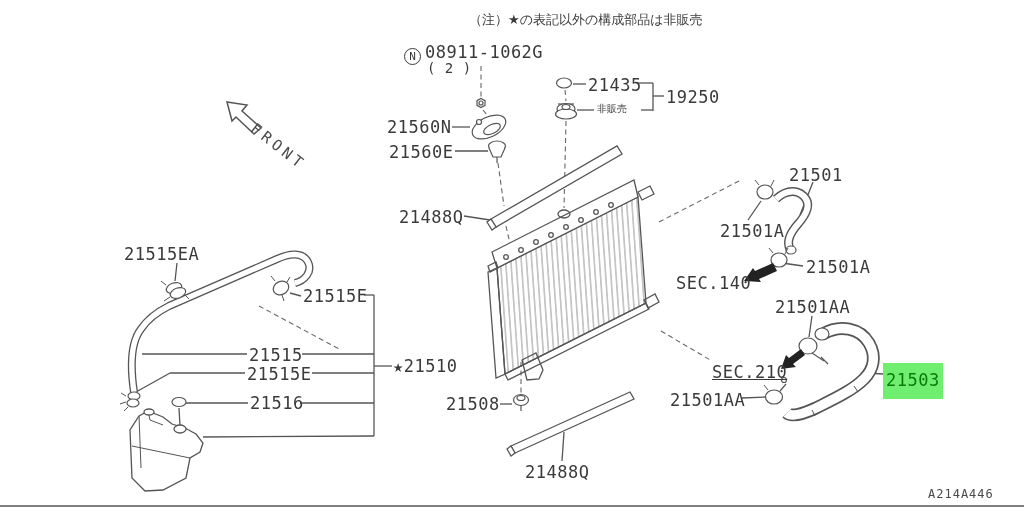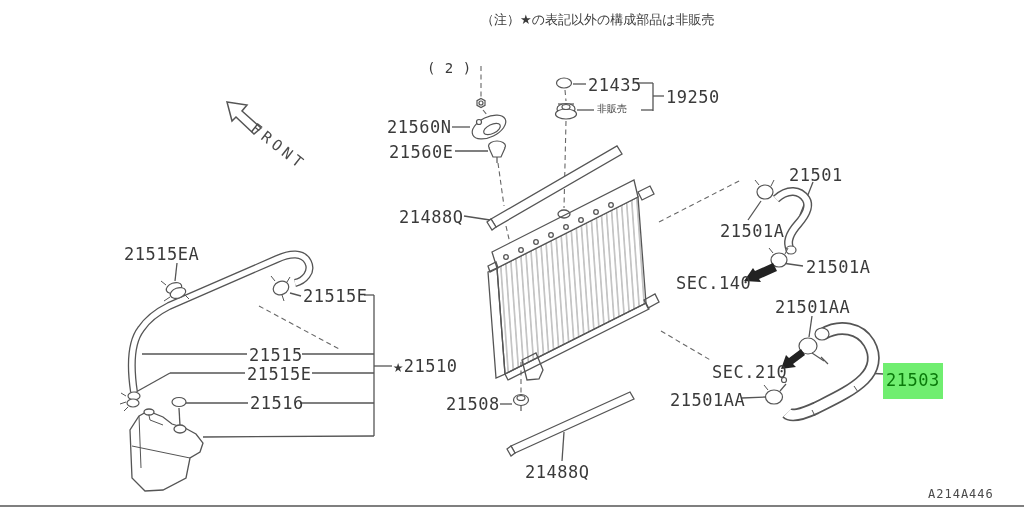--- a/index.html
+++ b/index.html
@@ -205,39 +205,40 @@
     <g fill="#222">
       <polygon points="744,281 753,268 755,271 773,263 777,271 759,279 761,282"></polygon>
     </g>
     <g fill="#222">
       <polygon points="781,369 786,355 789,358 801,349 805,355 793,364 796,367"></polygon>
     </g>
 
     <line x1="0" y1="506" x2="1024" y2="506" stroke="#555" stroke-width="1.6"></line>
   </svg>
 
-  <div class="lbl jp" style="left:469px;top:13px;margin-left:12px;">（注）★の表記以外の構成部品は非販売</div>
-
+  <div class="lbl jp" style="left:469px;top:13px;">（注）★の表記以外の構成部品は非販売</div>
+
+  <div class="lbl" style="left:404px;top:44px;"><span class="ncirc">N</span><span>08911-1062G</span></div>
   <div class="lbl sm" style="left:427px;top:61px;">( 2 )</div>
 
   <div class="lbl" style="left:387px;top:119px;">21560N</div>
   <div class="lbl" style="left:389px;top:144px;">21560E</div>
   <div class="lbl" style="left:399px;top:209px;">21488Q</div>
 
   <div class="lbl" style="left:588px;top:77px;">21435</div>
   <div class="lbl jp" style="left:597px;top:104px;font-size:10px;">非販売</div>
   <div class="lbl" style="left:666px;top:89px;">19250</div>
 
   <div class="lbl" style="left:789px;top:167px;">21501</div>
   <div class="lbl" style="left:720px;top:223px;">21501A</div>
   <div class="lbl" style="left:806px;top:259px;">21501A</div>
   <div class="lbl" style="left:676px;top:275px;">SEC.140</div>
 
   <div class="lbl" style="left:775px;top:299px;">21501AA</div>
-  <div class="lbl" style="left:712px;top:364px;">SEC.210</div>
+  <div class="lbl" style="left:712px;top:364px;text-decoration:underline;">SEC.210</div>
   <div class="lbl" style="left:670px;top:392px;">21501AA</div>
   <div class="lbl hl" style="left:883px;top:363px;">21503</div>
 
   <div class="lbl" style="left:124px;top:246px;">21515EA</div>
   <div class="lbl" style="left:303px;top:288px;">21515E</div>
   <div class="lbl" style="left:249px;top:347px;">21515</div>
   <div class="lbl" style="left:247px;top:366px;">21515E</div>
   <div class="lbl" style="left:250px;top:395px;">21516</div>
 
   <div class="lbl" style="left:393px;top:358px;"><span>★</span><span>21510</span></div>

